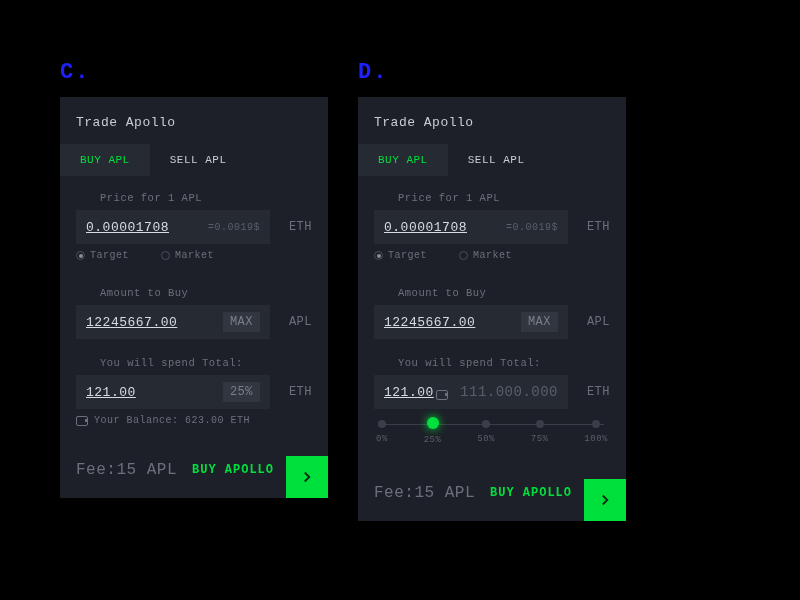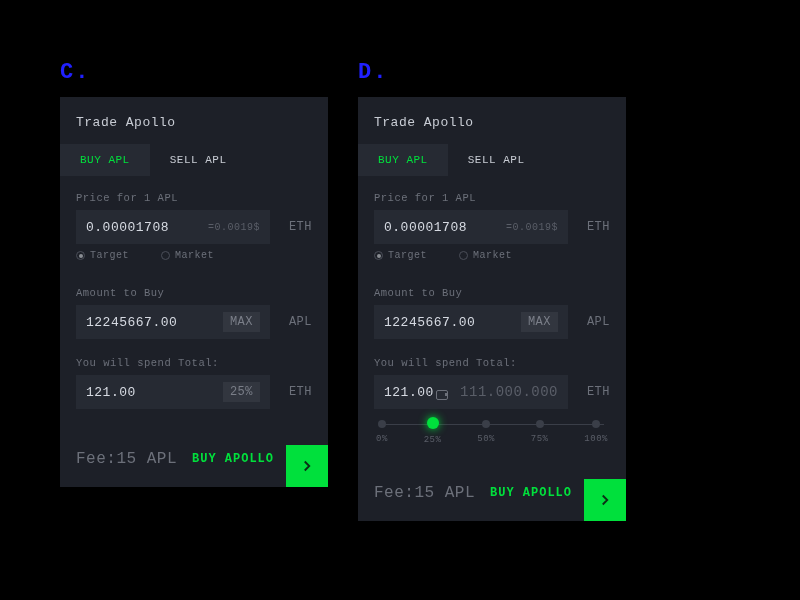--- a/index.html
+++ b/index.html
@@ -48,38 +48,40 @@
     color: #c8ccd4;
   }
   .tab.active {
     background: #262a33;
     color: #00e03c;
   }
   .field-label {
     font-size: 10.5px;
     color: #6c707a;
     margin-bottom: 6px;
+    margin-left: 24px;
   }
   .input-row {
     display: flex;
     align-items: center;
     margin-bottom: 6px;
   }
   .input-box {
     background: #262a33;
     flex: 1;
     display: flex;
     align-items: center;
     padding: 7px 10px;
     height: 34px;
   }
   .input-val {
     color: #d6dae2;
     font-size: 13px;
     flex: 1;
+    text-decoration: underline;
   }
   .input-hint {
     color: #5a5e68;
     font-size: 10px;
   }
   .input-tag {
     background: #32363f;
     color: #7a7e88;
     font-size: 12px;
     padding: 3px 7px;
@@ -273,20 +275,24 @@
 
       <div class="section">
         <div class="field-label">You will spend Total:</div>
         <div class="input-row">
           <div class="input-box">
             <span class="input-val">121.00</span>
             <span class="input-tag">25%</span>
           </div>
           <div class="unit">ETH</div>
         </div>
+        <div class="balance-row">
+          <span class="wallet-icon"></span>
+          <span>Your Balance: 623.00 ETH</span>
+        </div>
       </div>
 
       <div class="footer">
         <div class="fee">Fee:15 APL</div>
         <div class="buy-label">BUY APOLLO</div>
         <div class="buy-btn">
           <svg width="18" height="18" viewBox="0 0 24 24" fill="none" stroke-width="2.5">
               <polyline points="9 18 15 12 9 6"></polyline>
             </svg>
         </div>

